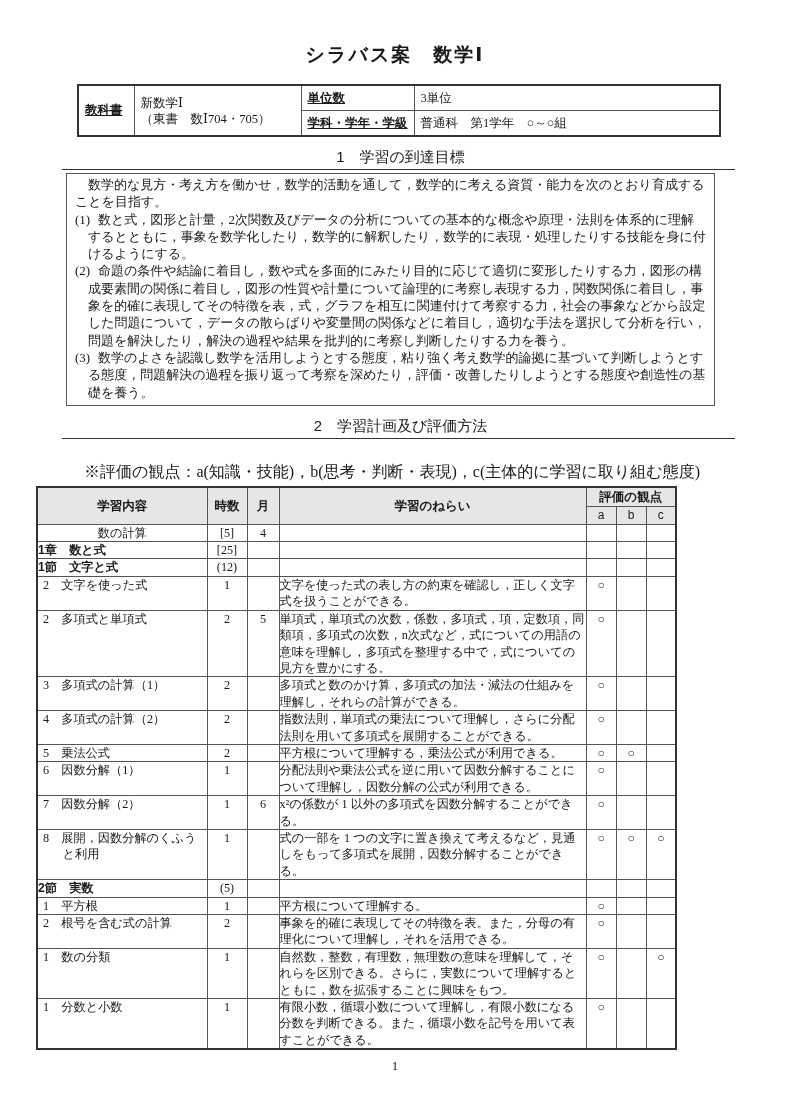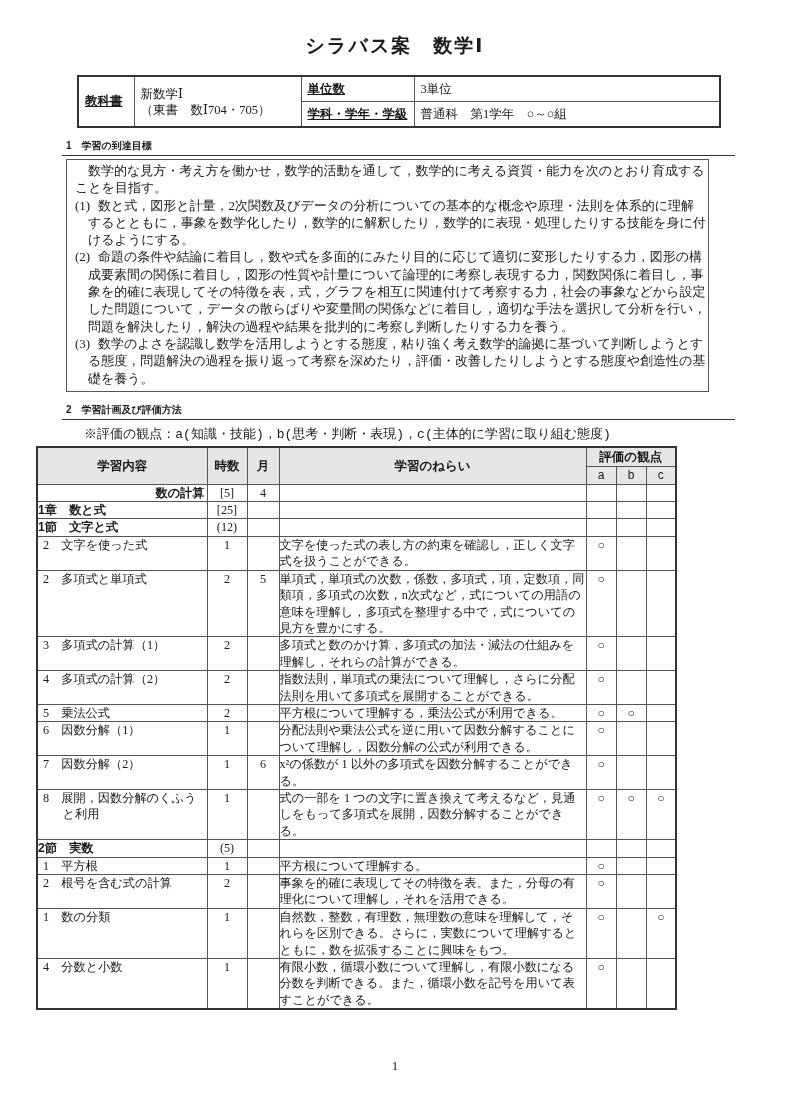--- a/index.html
+++ b/index.html
@@ -13,21 +13,21 @@
     position:relative;
     width:790px;height:1114px;
     margin:0 auto;
     background:#ffffff;
     color:#1a1a1a;
     font-family:var(--serif);
     overflow:hidden;
   }
   
   .doc-title{
-    padding-top:33px;
+    padding-top:42px;
     text-align:center;
     font-family:var(--sans);
     font-weight:bold;
     font-size:19px;
     letter-spacing:2px;
   }
   
   .info-table{
     margin:16px 0 0 77px;
     width:642px;
@@ -50,42 +50,42 @@
     text-decoration:underline;
   }
   .info-table .label-center{}
   .book-cell{line-height:16px;white-space:normal;}
   
   .section-heading{
     margin:11px 0 0 62px;
     width:669px;
     border-bottom:1px solid var(--line-dark);
     font-family:var(--sans);
-    font-weight:bold;
-    font-size:10px;
+    font-weight:normal;
+    font-size:15px;
     padding:0 0 2px 4px;
+    text-align:center;
   }
   
   .goal-box{
     margin:3px 0 0 66px;
     width:632px;
     border:1px solid var(--line);
     font-size:13px;
     line-height:17.3px;
-    padding:2px 1px 4px 8px;
+    padding:2px 7px 4px 8px;
   }
   .goal-box p{margin:0;}
   .goal-intro{text-indent:1em;}
   .goal{padding-left:1em;text-indent:-1em;}
   .goal .marker{margin-right:0.6em;}
   
   .eval-note{
-    margin:5px 0 3px 84px;
-    font-size:13px;
-    font-family:Liberation Mono, monospace;
+    margin:23px 0 3px 84px;
+    font-size:16px;
   }
   
   .plan-table{
     margin:2px 0 0 36px;
     width:639px;
     border-collapse:collapse;
     table-layout:fixed;
     font-size:12.2px;
     line-height:16.4px;
     border:2px solid var(--line-dark);
@@ -104,23 +104,23 @@
   }
   .plan-table thead th.eval-letter{
     font-weight:normal;
     font-size:12px;
     padding:0;
   }
   .plan-table td{vertical-align:top;padding:0;}
   .col-content{padding:0 2px 0 5px;}
   .row-item .col-content{padding-left:calc(5px + 1.6em);text-indent:-1.6em;}
   .row-unit .col-content{
-    text-align:right;
-    font-family:var(--sans);
-    font-weight:bold;
+    text-align:center;
+    font-family:var(--sans);
+    font-weight:normal;
     padding:0 2px;
     text-indent:0;
   }
   .row-chapter .col-content{
     font-family:var(--sans);
     font-weight:bold;
   }
   .col-hours,.col-month{text-align:center;}
   .col-aim{padding:0 3px;}
   .col-eval{text-align:center;font-size:12px;}
@@ -330,21 +330,21 @@
         <tr class="row-item">
           <td class="col-content">1　数の分類</td>
           <td class="col-hours">1</td>
           <td class="col-month"></td>
           <td class="col-aim">自然数，整数，有理数，無理数の意味を理解して，それらを区別できる。さらに，実数について理解するとともに，数を拡張することに興味をもつ。</td>
           <td class="col-eval">○</td>
           <td class="col-eval"></td>
           <td class="col-eval">○</td>
         </tr>
         <tr class="row-item">
-          <td class="col-content">4　分数と小数</td>
+          <td class="col-content">1　分数と小数</td>
           <td class="col-hours">1</td>
           <td class="col-month"></td>
           <td class="col-aim">有限小数，循環小数について理解し，有限小数になる分数を判断できる。また，循環小数を記号を用いて表すことができる。</td>
           <td class="col-eval">○</td>
           <td class="col-eval"></td>
           <td class="col-eval"></td>
         </tr>
       </tbody>
   </table>
 

